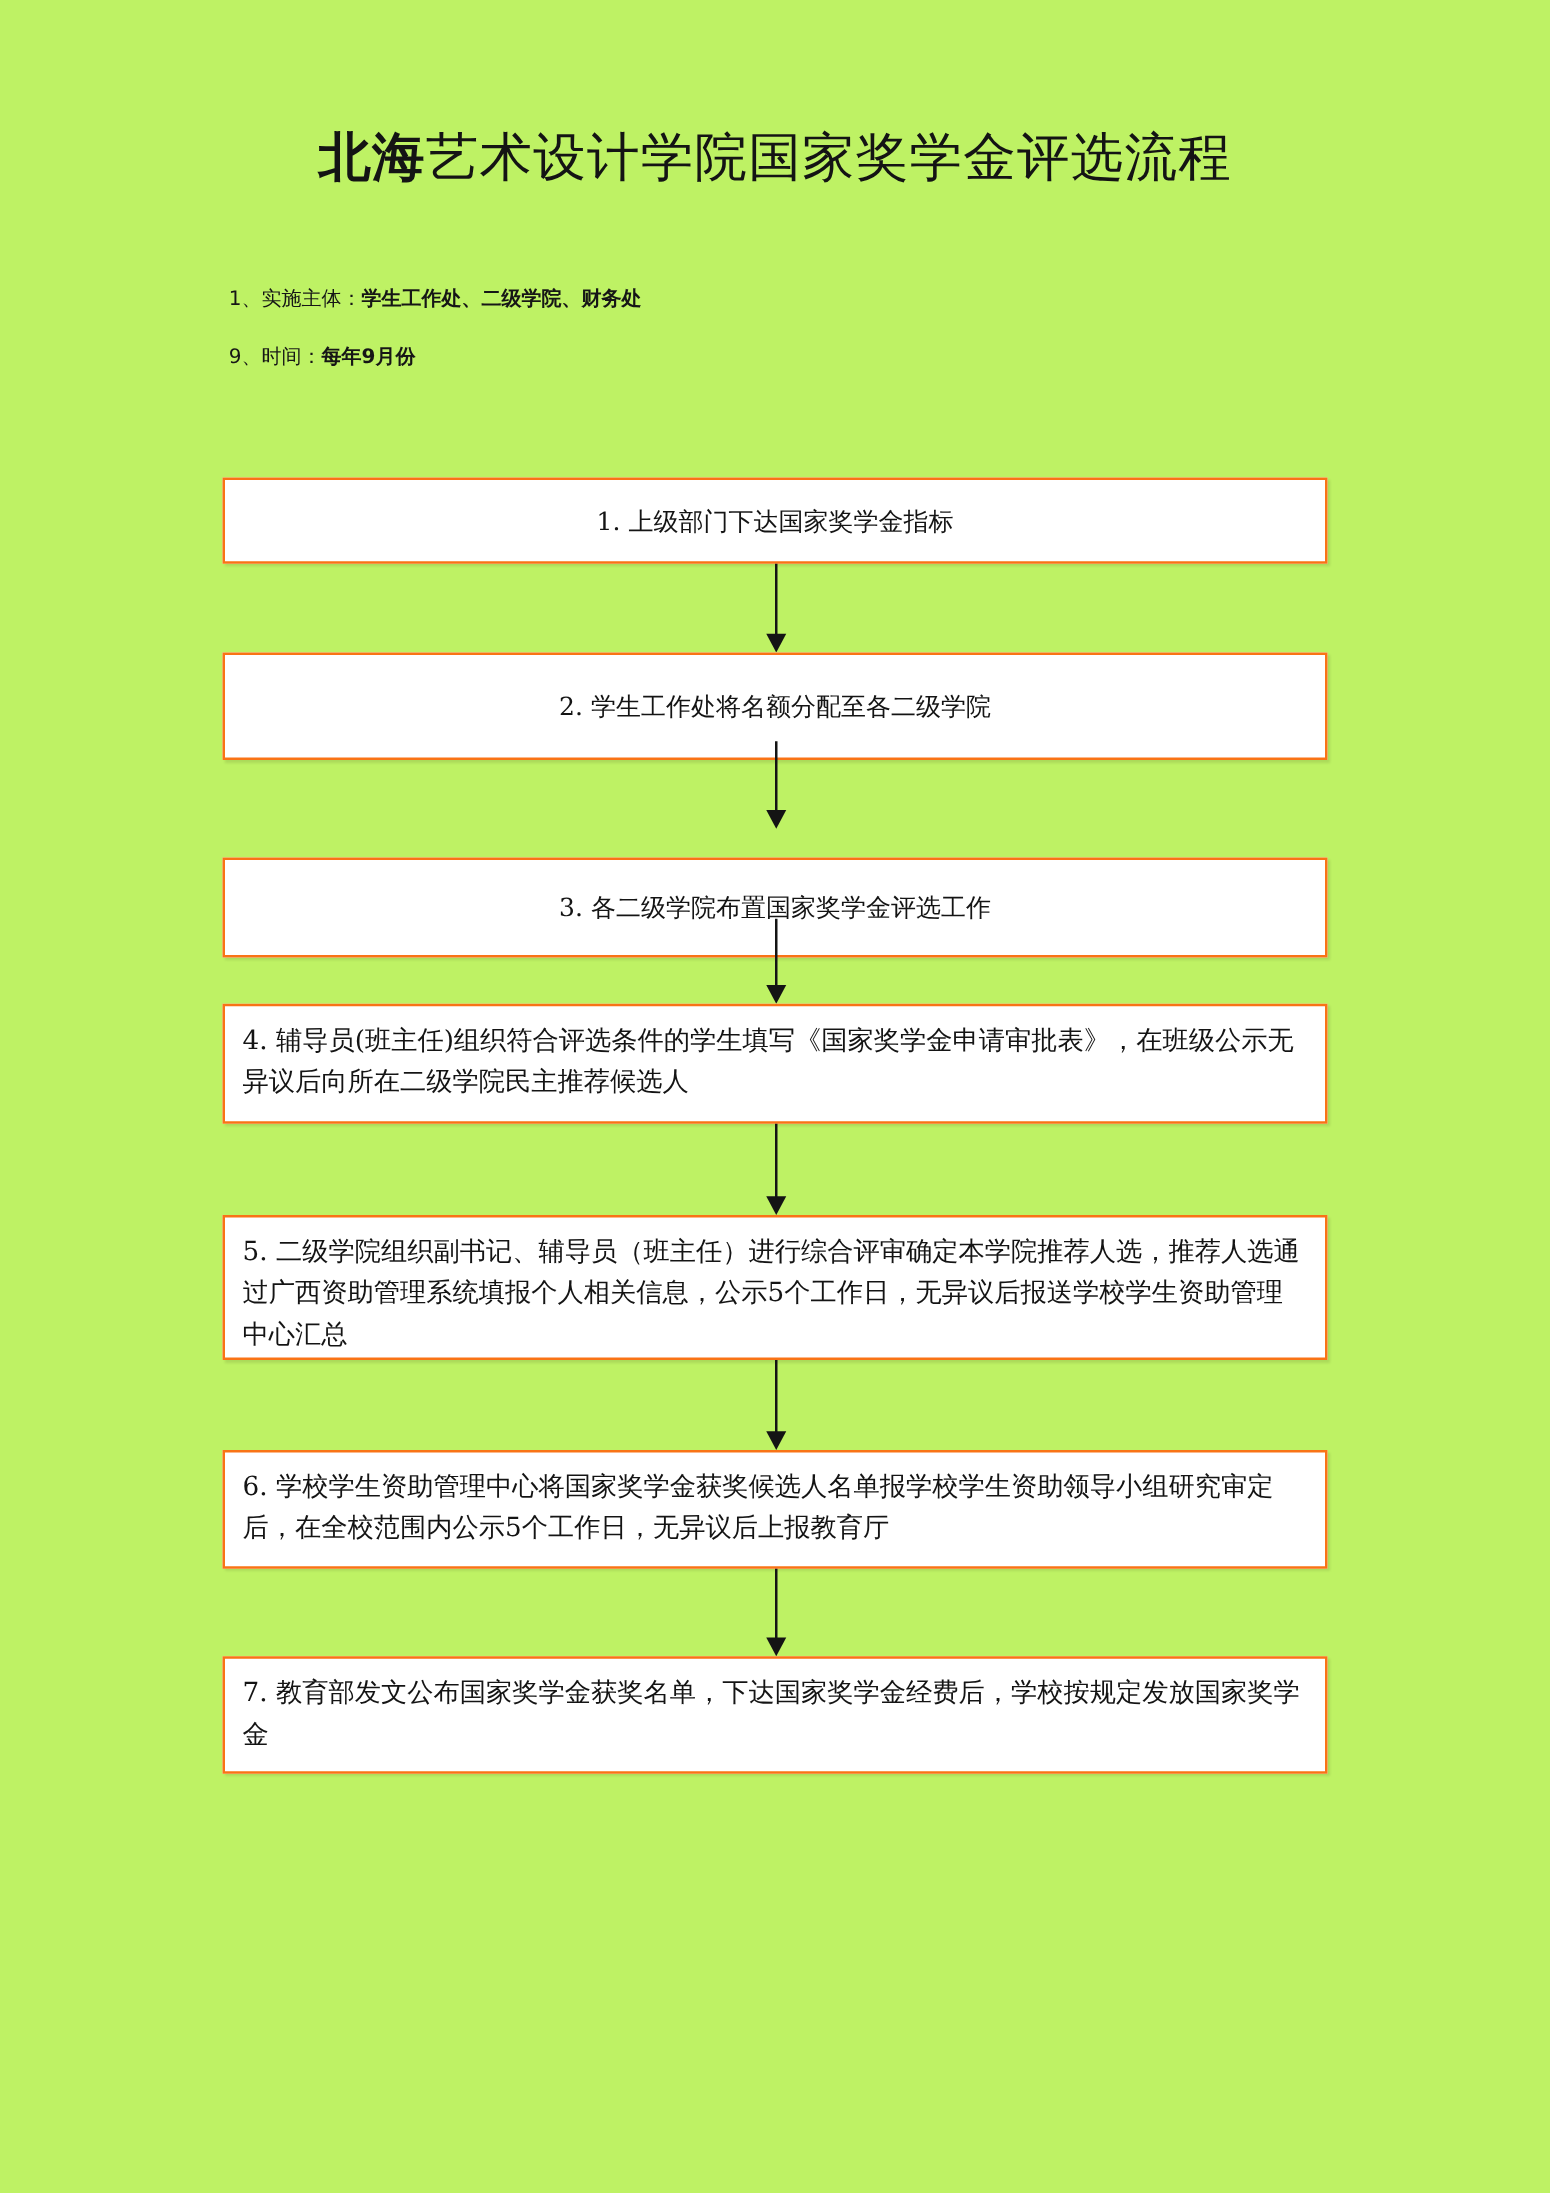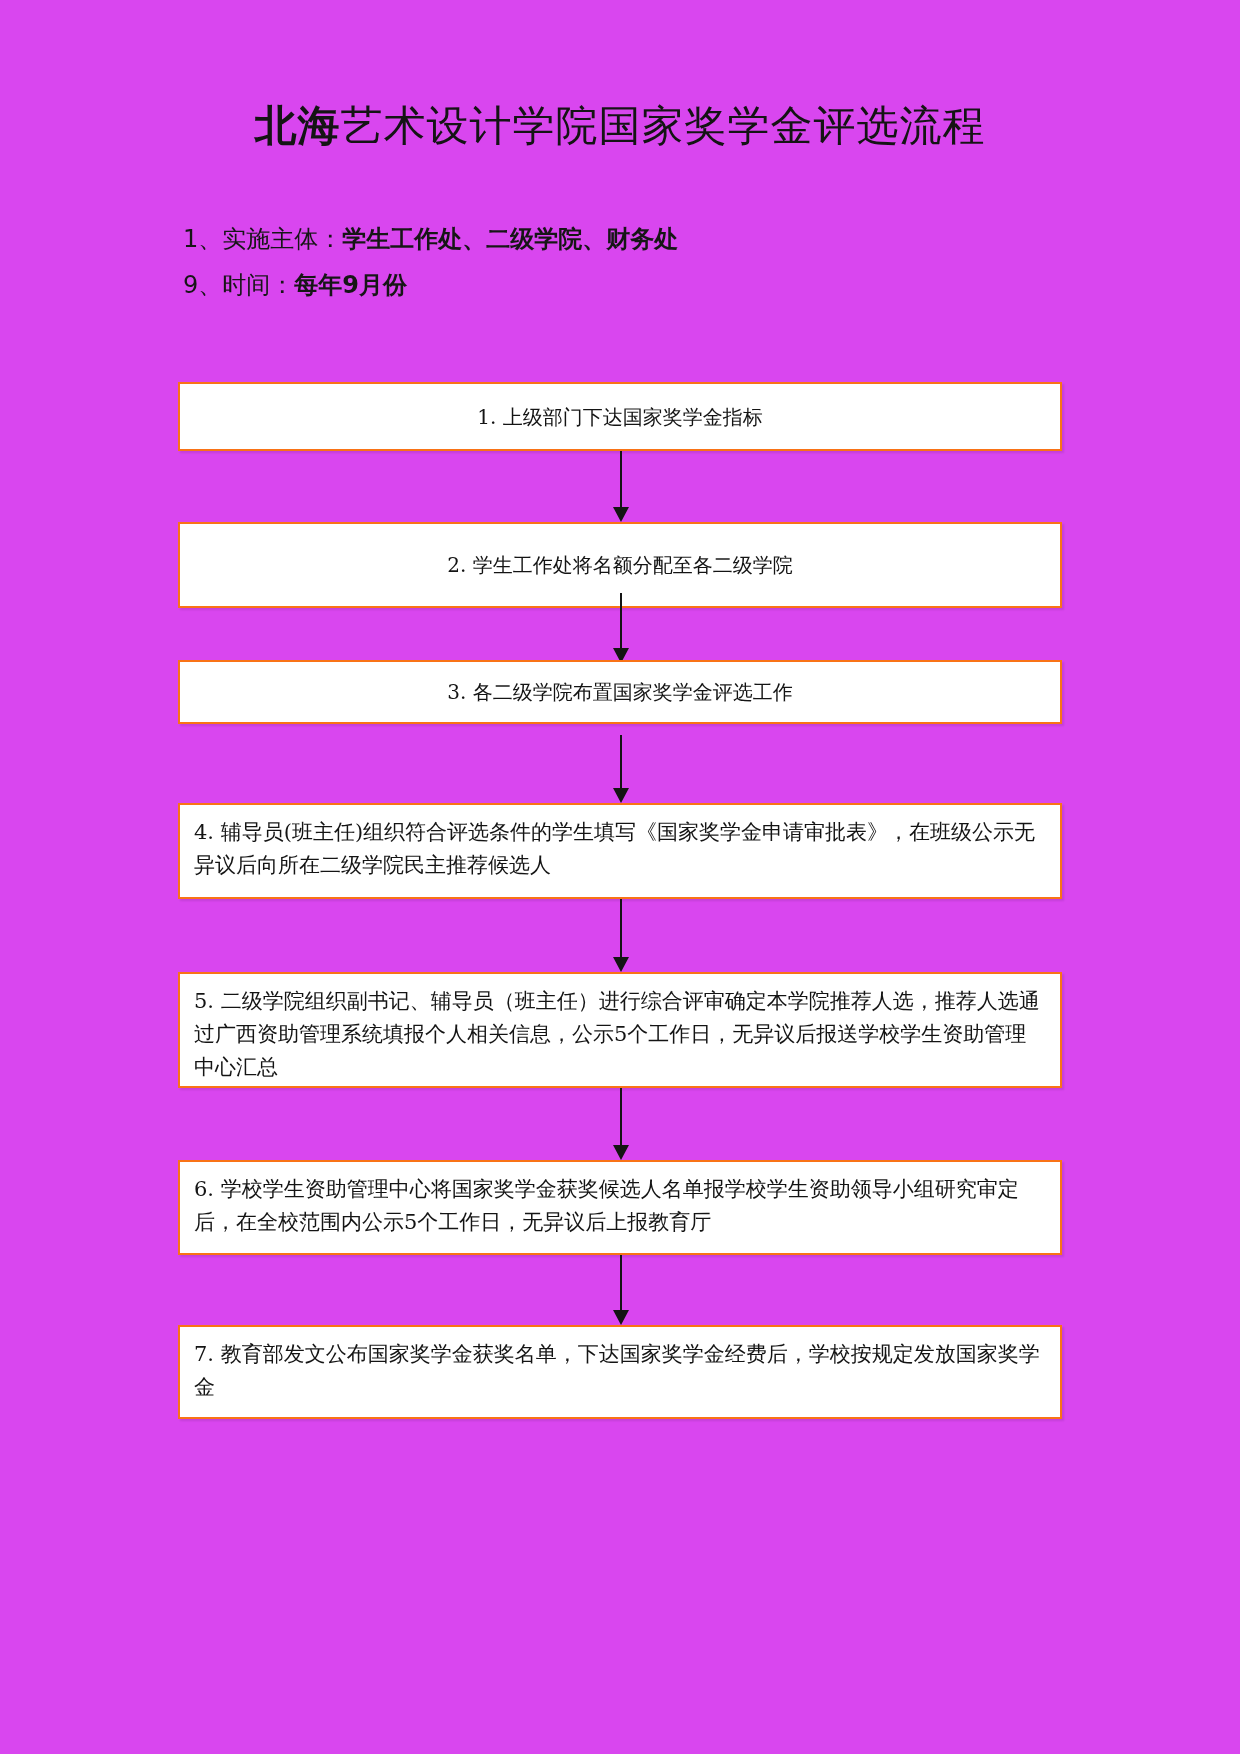--- a/index.html
+++ b/index.html
@@ -1,21 +1,21 @@
 <!DOCTYPE html>
 <html><head>
 <meta charset="utf-8">
 <style>
   * { margin: 0; padding: 0; box-sizing: border-box; }
   html, body { background: #ffffff; }
   .page {
     position: relative;
     width: 1240px;
     height: 1754px;
-    background: #d946ef;
+    background: #bef264;
     font-family: "DejaVu Sans", "Liberation Sans", sans-serif;
     color: #111111;
     overflow: hidden;
   }
   .doc-title {
     position: absolute;
     top: 98px;
     left: 0;
     width: 100%;
     text-align: center;
@@ -25,21 +25,21 @@
     color: #141414;
     font-family: "DejaVu Sans", "Liberation Sans", sans-serif;
   }
   .doc-title .title-strong { font-weight: 800; }
   .intro {
     position: absolute;
     left: 183px;
     top: 224px;
   }
   .intro-line {
-    font-size: 24px;
+    font-size: 16px;
     line-height: 30px;
     margin-bottom: 16px;
     color: #161616;
   }
   .intro-line .intro-prefix { font-weight: 400; }
   .intro-line .intro-value { font-weight: 700; }
   .fbox {
     position: absolute;
     left: 178px;
     width: 884px;
@@ -106,21 +106,21 @@
     <div class="head"></div>
   </div>
 
   <div class="fbox center" style="top:522px;height:86px;">2. 学生工作处将名额分配至各二级学院</div>
 
   <div class="arrow" style="top:593px;height:70px;">
     <div class="shaft"></div>
     <div class="head"></div>
   </div>
 
-  <div class="fbox center" style="top:660px;height:64px;">3. 各二级学院布置国家奖学金评选工作</div>
+  <div class="fbox center" style="top:686px;height:80px;">3. 各二级学院布置国家奖学金评选工作</div>
 
   <div class="arrow" style="top:735px;height:68px;">
     <div class="shaft"></div>
     <div class="head"></div>
   </div>
 
   <div class="fbox left" style="top:803px;height:96px;">4. 辅导员(班主任)组织符合评选条件的学生填写《国家奖学金申请审批表》，在班级公示无异议后向所在二级学院民主推荐候选人</div>
 
   <div class="arrow" style="top:899px;height:73px;">
     <div class="shaft"></div>

